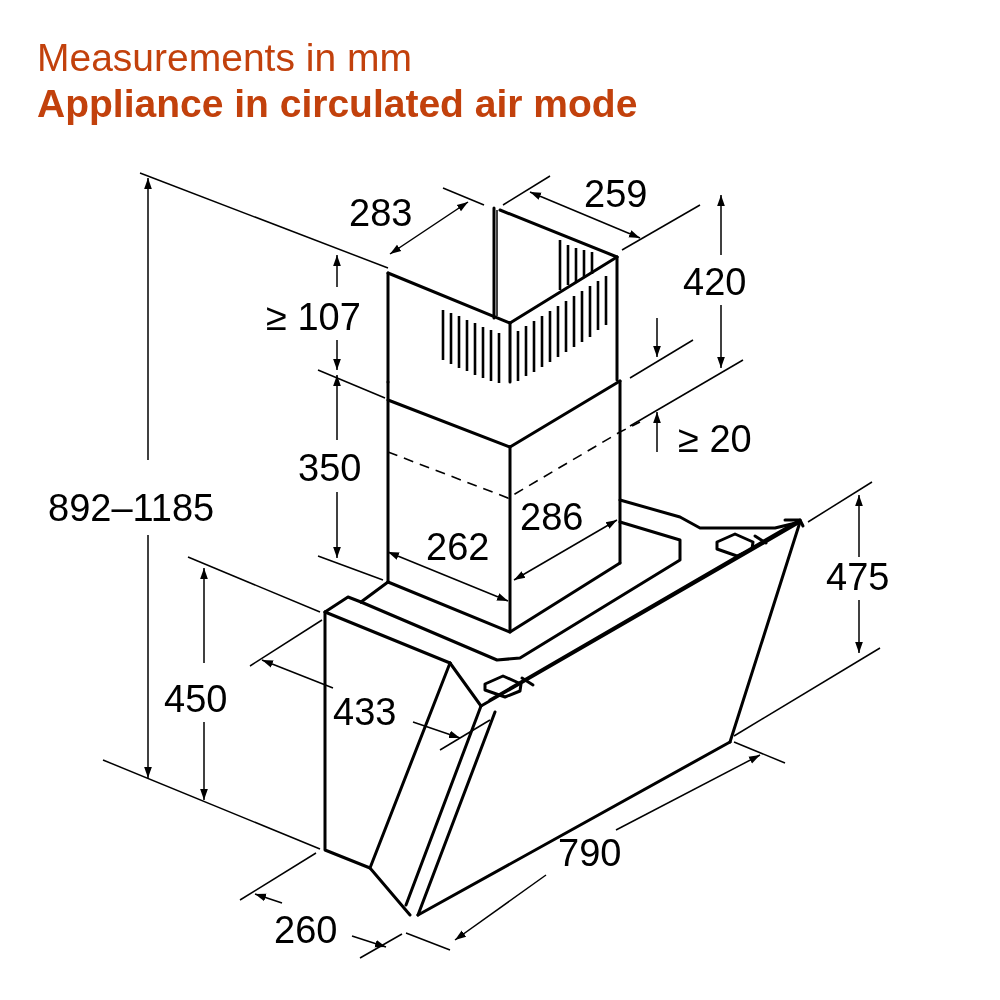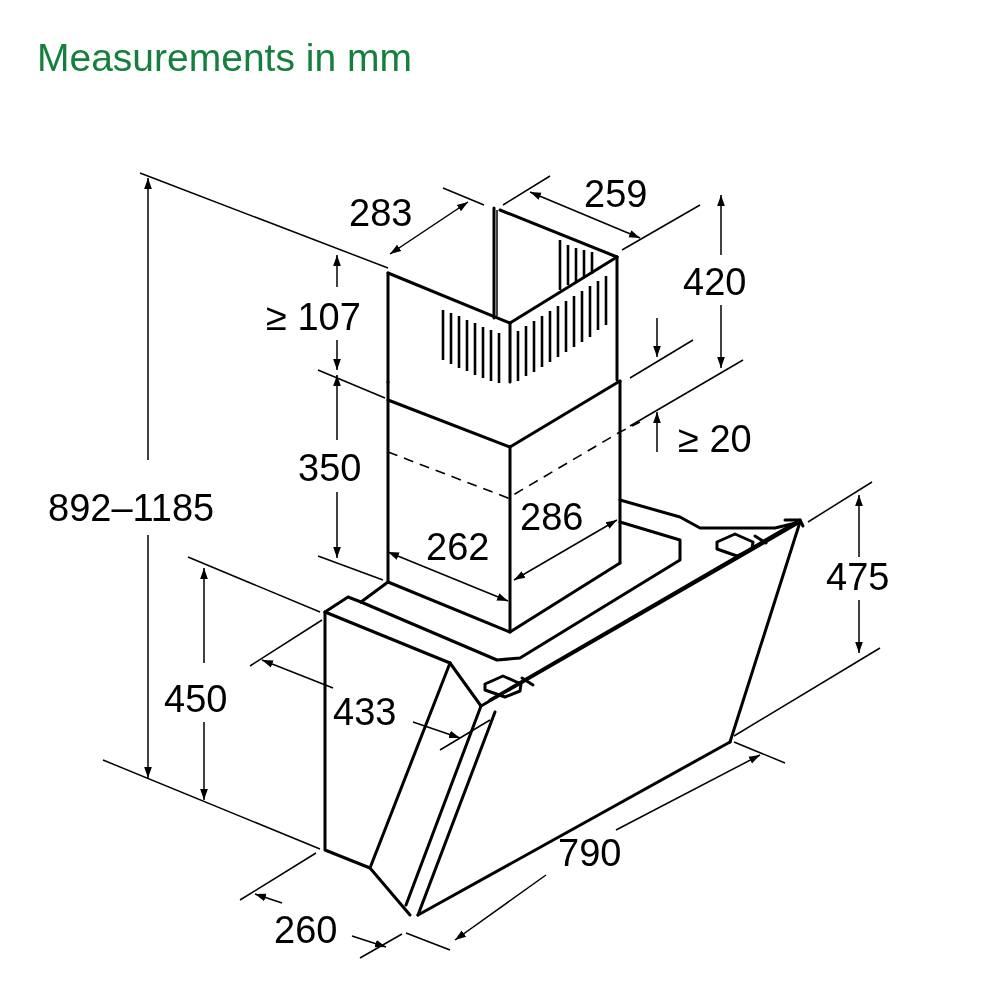--- a/index.html
+++ b/index.html
@@ -1,31 +1,32 @@
 <!DOCTYPE html>
 <html><head>
   <meta charset="utf-8">
   <style>
     html, body { margin: 0; padding: 0; background: #ffffff; }
     #canvas { position: relative; width: 1000px; height: 1000px; background: #ffffff; overflow: hidden; }
-    .title-line { position: absolute; left: 37px; color: #15803d; font-family: "Liberation Sans", sans-serif; white-space: nowrap; }
+    .title-line { position: absolute; left: 37px; color: #c2410c; font-family: "Liberation Sans", sans-serif; white-space: nowrap; }
     #title1 { top: 36px; font-size: 39px; font-weight: normal; }
     #title2 { top: 82px; font-size: 39px; font-weight: bold; }
     svg { position: absolute; left: 0; top: 0; }
     .dim-label { font-family: "Liberation Sans", sans-serif; font-size: 38px; fill: #000; }
     .thick { stroke: #000; stroke-width: 3; fill: none; stroke-linejoin: round; stroke-linecap: round; }
     .thin { stroke: #000; stroke-width: 1.5; fill: none; }
     .dash { stroke: #000; stroke-width: 1.6; fill: none; stroke-dasharray: 10 7; }
     .vent { stroke: #000; stroke-width: 2.6; }
   </style>
 </head>
 <body>
 
 <div id="canvas">
   <div id="title1" class="title-line">Measurements in mm</div>
+  <div id="title2" class="title-line">Appliance in circulated air mode</div>
 
   <svg width="1000" height="1000" viewBox="0 0 1000 1000">
     <defs>
       <marker id="arr" viewBox="0 0 10 10" refX="10" refY="5" markerWidth="11" markerHeight="11" orient="auto-start-reverse" markerUnits="userSpaceOnUse">
         <path d="M0,1.5 L10,5 L0,8.5 Z" fill="#000"></path>
       </marker>
     </defs>
 
     <g>
 

